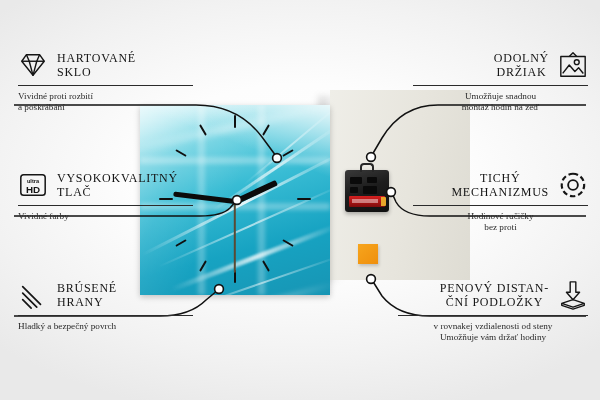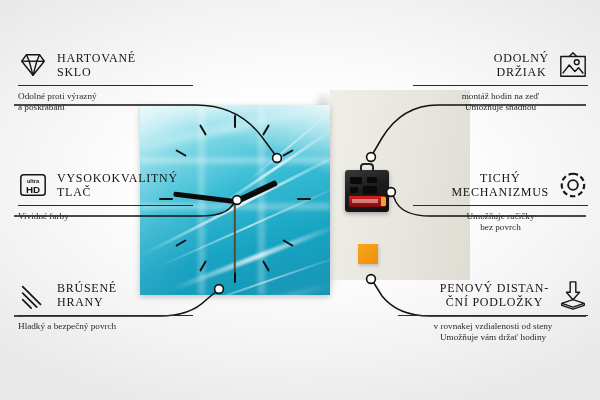--- a/index.html
+++ b/index.html
@@ -189,21 +189,21 @@
             <path d="M9 5 L12 12 L16 27 L20 12 L23 5"></path>
         </g>
       </svg>
       <div class="title">
         <div>HARTOVANÉ</div>
         <div>SKLO</div>
       </div>
     </div>
     <div class="rule"></div>
     <div class="desc">
-      <div>Odolné proti výrazný</div>
+      <div>Vividné proti rozbití</div>
       <div>a poškrábání</div>
     </div>
   </div>
 
   <div class="feat left f2">
     <div class="head">
       <svg class="icon" viewBox="0 0 32 32">
         <rect x="3" y="5" width="26" height="22" rx="3" fill="none" stroke="#151515" stroke-width="1.6"></rect>
         <text x="16" y="14" font-family="Liberation Sans, sans-serif" font-size="6" font-weight="bold" text-anchor="middle" fill="#151515">ultra</text>
         <text x="16" y="24" font-family="Liberation Sans, sans-serif" font-size="10.5" font-weight="bold" text-anchor="middle" fill="#151515">HD</text>
@@ -249,42 +249,42 @@
           <circle cx="20" cy="13" r="2.6"></circle>
         </g>
       </svg>
       <div class="title">
         <div>ODOLNÝ</div>
         <div>DRŽIAK</div>
       </div>
     </div>
     <div class="rule"></div>
     <div class="desc">
+      <div>Umožňuje snadnou</div>
       <div>montáž hodin na zeď</div>
-      <div>Umožňuje snadnou</div>
     </div>
   </div>
 
   <div class="feat right f5">
     <div class="head">
       <svg class="icon" viewBox="0 0 32 32">
         <g fill="none" stroke="#151515" stroke-width="2.3" stroke-linejoin="round">
           <path d="M16 4 A12 12 0 1 1 15.9 4 Z" stroke-dasharray="5.5 3.2"></path>
           <circle cx="16" cy="16" r="5.2" stroke-width="2"></circle>
         </g>
       </svg>
       <div class="title">
         <div>TICHÝ</div>
         <div>MECHANIZMUS</div>
       </div>
     </div>
     <div class="rule"></div>
     <div class="desc">
-      <div>Umožňuje ručičky</div>
-      <div>bez povrch</div>
+      <div>Hodinové ručičky</div>
+      <div>bez proti</div>
     </div>
   </div>
 
   <div class="feat right f6" style="width:190px;">
     <div class="head">
       <svg class="icon" viewBox="0 0 32 32">
         <g fill="none" stroke="#151515" stroke-width="1.5" stroke-linejoin="round">
           <path d="M13 2 L19 2 L19 13 L23 13 L16 21 L9 13 L13 13 Z"></path>
           <path d="M16 21 L4 25 L16 29 L28 25 Z"></path>
           <path d="M4 25 L4 27 L16 31 L28 27 L28 25"></path>

